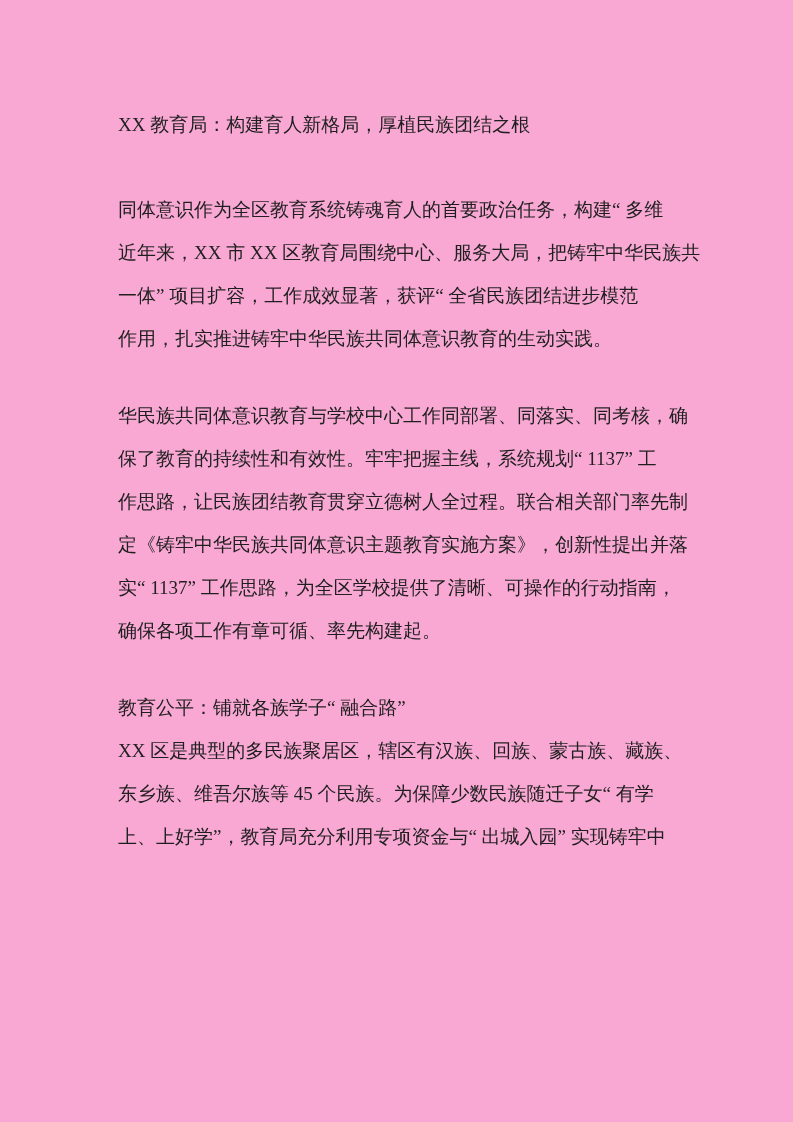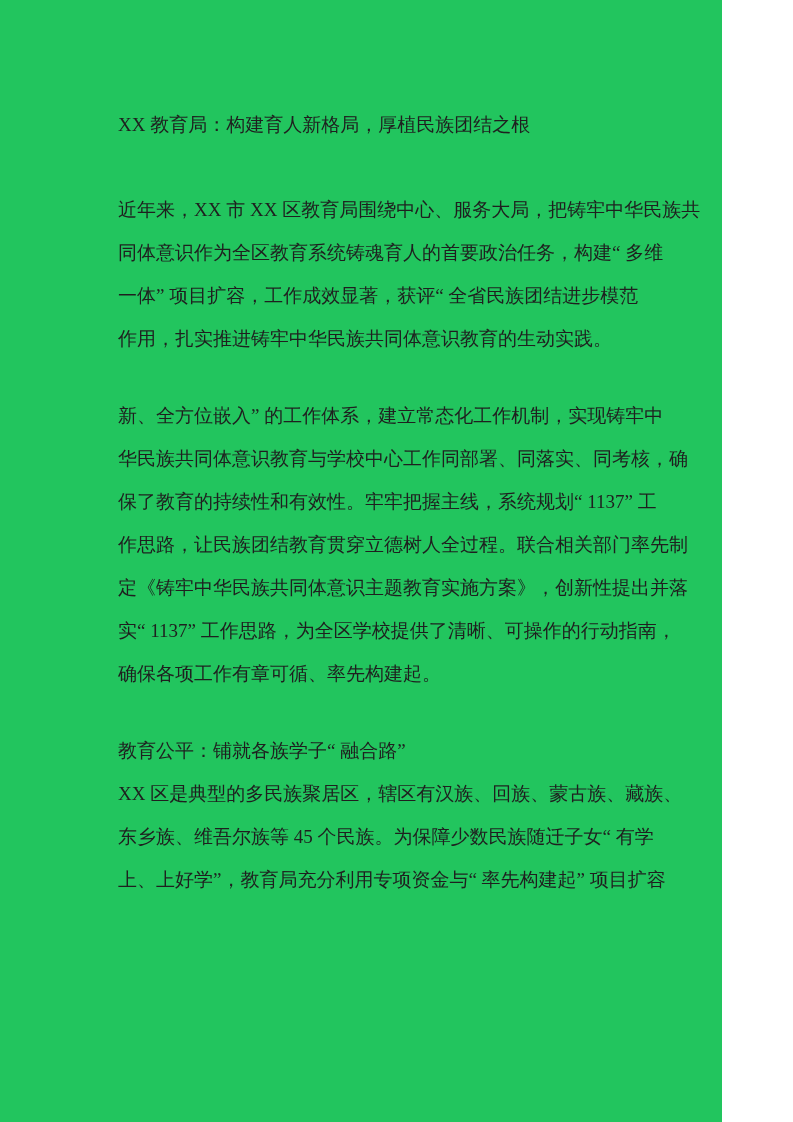--- a/index.html
+++ b/index.html
@@ -2,23 +2,23 @@
 <html><head>
 <meta charset="utf-8">
 <style>
   html, body {
     margin: 0;
     padding: 0;
     background: #ffffff;
   }
   .page {
     position: relative;
-    width: 722px;
+    width: 793px;
     height: 1122px;
-    background: #22c55e;
+    background: #f9a8d4;
     overflow: hidden;
   }
   .content {
     position: absolute;
     left: 118px;
     top: 103px;
     width: 558px;
     font-family: "Liberation Serif", "DejaVu Serif", serif;
     font-size: 19px;
     line-height: 43px;
@@ -45,43 +45,42 @@
 <body>
 
 <div class="page">
   <div class="content">
 
     <div class="doc-title">XX 教育局：构建育人新格局，厚植民族团结之根</div>
 
     <div class="gap-lg"></div>
 
     <div class="paragraph">
+      <div class="text-line">同体意识作为全区教育系统铸魂育人的首要政治任务，构建“ 多维</div>
       <div class="text-line">近年来，XX 市 XX 区教育局围绕中心、服务大局，把铸牢中华民族共</div>
-      <div class="text-line">同体意识作为全区教育系统铸魂育人的首要政治任务，构建“ 多维</div>
       <div class="text-line">一体” 项目扩容，工作成效显著，获评“ 全省民族团结进步模范</div>
       <div class="text-line">作用，扎实推进铸牢中华民族共同体意识教育的生动实践。</div>
     </div>
 
     <div class="gap-md"></div>
 
 
     <div class="paragraph">
-      <div class="text-line">新、全方位嵌入”  的工作体系，建立常态化工作机制，实现铸牢中</div>
       <div class="text-line">华民族共同体意识教育与学校中心工作同部署、同落实、同考核，确</div>
       <div class="text-line">保了教育的持续性和有效性。牢牢把握主线，系统规划“ 1137” 工</div>
       <div class="text-line">作思路，让民族团结教育贯穿立德树人全过程。联合相关部门率先制</div>
       <div class="text-line">定《铸牢中华民族共同体意识主题教育实施方案》，创新性提出并落</div>
       <div class="text-line">实“ 1137” 工作思路，为全区学校提供了清晰、可操作的行动指南，</div>
       <div class="text-line">确保各项工作有章可循、率先构建起。</div>
     </div>
 
     <div class="gap-md"></div>
 
     <div class="heading">教育公平：铺就各族学子“ 融合路”</div>
 
     <div class="paragraph">
       <div class="text-line">XX 区是典型的多民族聚居区，辖区有汉族、回族、蒙古族、藏族、</div>
       <div class="text-line">东乡族、维吾尔族等 45 个民族。为保障少数民族随迁子女“ 有学</div>
-      <div class="text-line">上、上好学”，教育局充分利用专项资金与“ 率先构建起” 项目扩容</div>
+      <div class="text-line">上、上好学”，教育局充分利用专项资金与“ 出城入园” 实现铸牢中</div>
     </div>
 
   </div>
 </div>
 
 </body></html>

